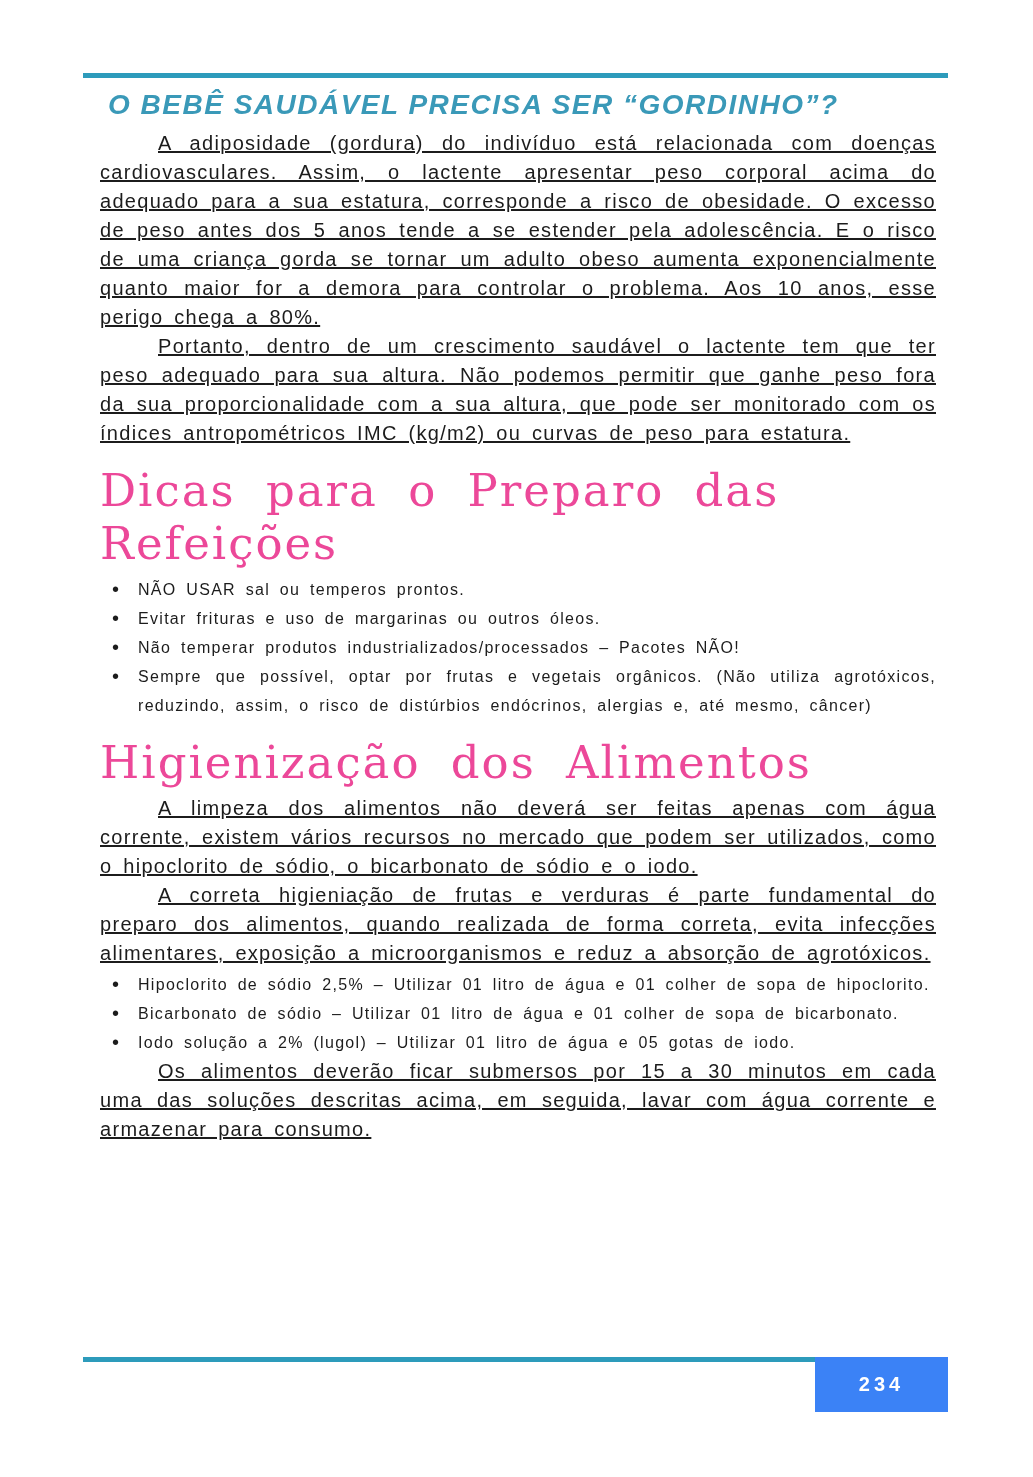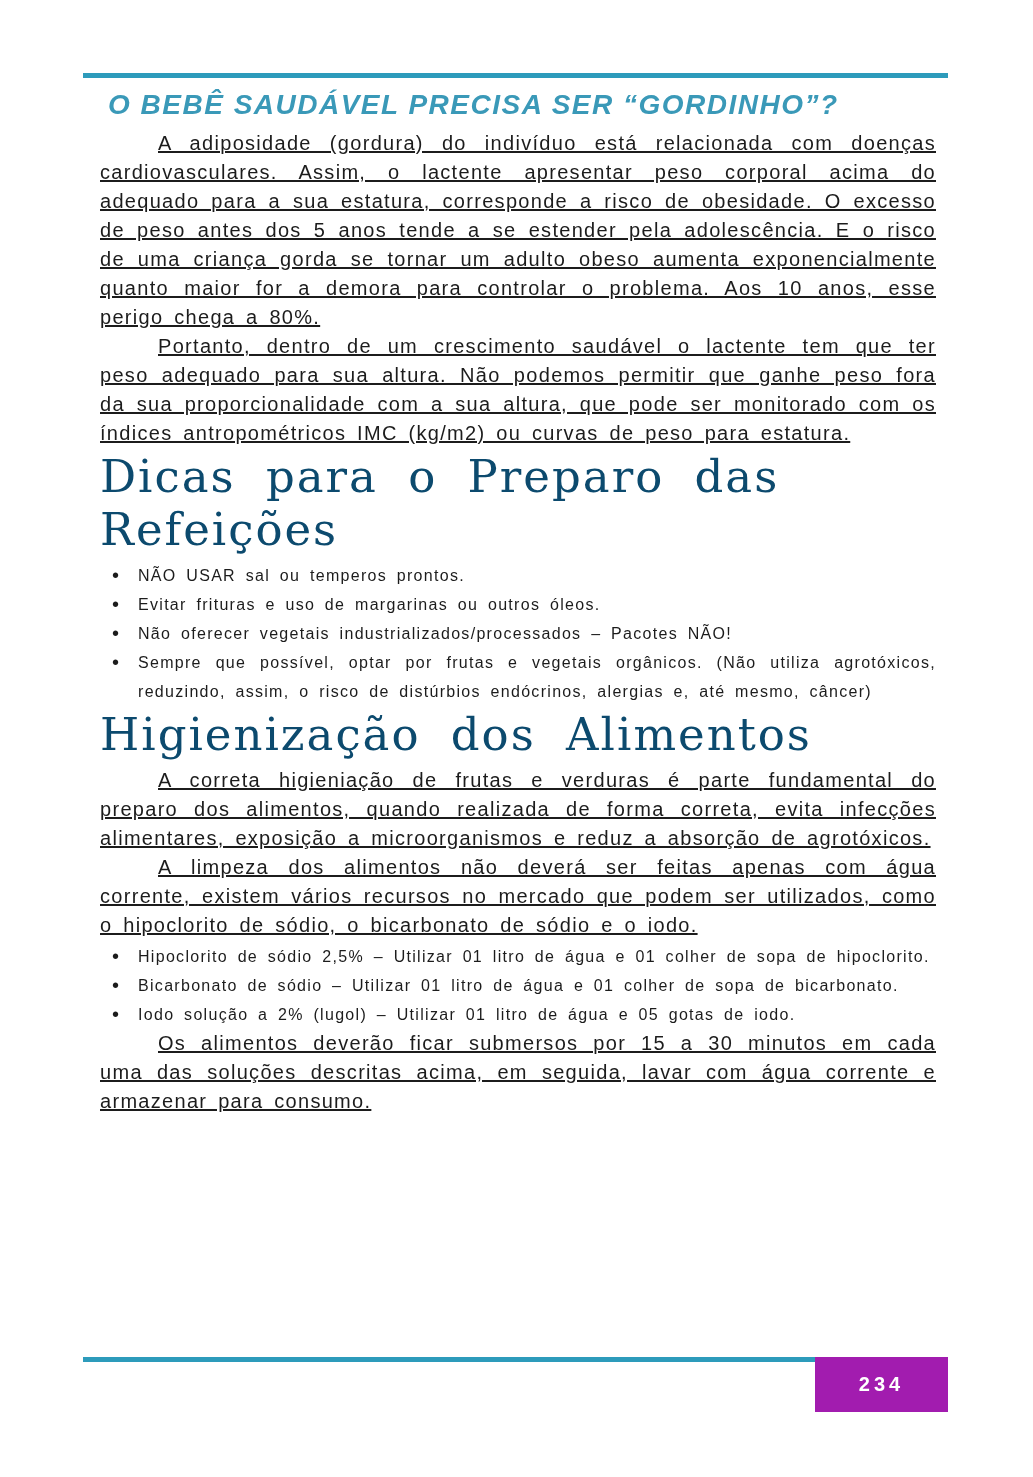--- a/index.html
+++ b/index.html
@@ -40,28 +40,28 @@
     margin: 0;
     font-size: 20px;
     line-height: 29px;
     letter-spacing: 1.3px;
     word-spacing: 4px;
     text-align: justify;
     text-indent: 58px;
     text-decoration: underline;
   }
   h2.slab {
-    margin: 2px 0 5px 0;
+    margin: 16px 0 5px 0;
     font-family: "DejaVu Serif", serif;
     font-weight: 500;
     font-size: 45px;
     line-height: 53px;
     letter-spacing: 2px;
     word-spacing: 14px;
-    color: #0c4a6e;
+    color: #ec4899;
   }
   ul.bullets {
     list-style: none;
     margin: 2px 0 0 0;
     padding: 0;
   }
   ul.bullets li {
     position: relative;
     padding-left: 38px;
     font-size: 16px;
@@ -94,21 +94,21 @@
     width: 865px;
     height: 5px;
     background: #2d9bbb;
   }
   .page-badge {
     position: absolute;
     right: 0;
     top: 0;
     width: 133px;
     height: 55px;
-    background: #a21caf;
+    background: #3b82f6;
     display: flex;
     align-items: center;
     justify-content: center;
     color: #ffffff;
     font-weight: bold;
     font-size: 20px;
     letter-spacing: 4px;
   }
 </style>
 </head>
@@ -132,33 +132,33 @@
       <li>
         <span class="dot"></span>
         <span>NÃO USAR sal ou temperos prontos.</span>
       </li>
       <li>
         <span class="dot"></span>
         <span>Evitar frituras e uso de margarinas ou outros óleos.</span>
       </li>
       <li>
         <span class="dot"></span>
-        <span>Não oferecer vegetais industrializados/processados – Pacotes NÃO!</span>
+        <span>Não temperar produtos industrializados/processados – Pacotes NÃO!</span>
       </li>
       <li>
         <span class="dot"></span>
         <span>Sempre que possível, optar por frutas e vegetais orgânicos. (Não utiliza agrotóxicos, reduzindo, assim, o risco de distúrbios endócrinos, alergias e, até mesmo, câncer)</span>
       </li>
     </ul>
 
     <h2 class="slab">Higienização dos Alimentos</h2>
 
+    <p class="body">A limpeza dos alimentos não deverá ser feitas apenas com água corrente, existem vários recursos no mercado que podem ser utilizados, como o hipoclorito de sódio, o bicarbonato de sódio e o iodo.</p>
+
     <p class="body">A correta higieniação de frutas e verduras é parte fundamental do preparo dos alimentos, quando realizada de forma correta, evita infecções alimentares, exposição a microorganismos e reduz a absorção de agrotóxicos.</p>
-
-    <p class="body">A limpeza dos alimentos não deverá ser feitas apenas com água corrente, existem vários recursos no mercado que podem ser utilizados, como o hipoclorito de sódio, o bicarbonato de sódio e o iodo.</p>
 
     <ul class="bullets">
       <li>
         <span class="dot"></span>
         <span>Hipoclorito de sódio 2,5% – Utilizar 01 litro de água e 01 colher de sopa de hipoclorito.</span>
       </li>
       <li>
         <span class="dot"></span>
         <span>Bicarbonato de sódio – Utilizar 01 litro de água e 01 colher de sopa de bicarbonato.</span>
       </li>

